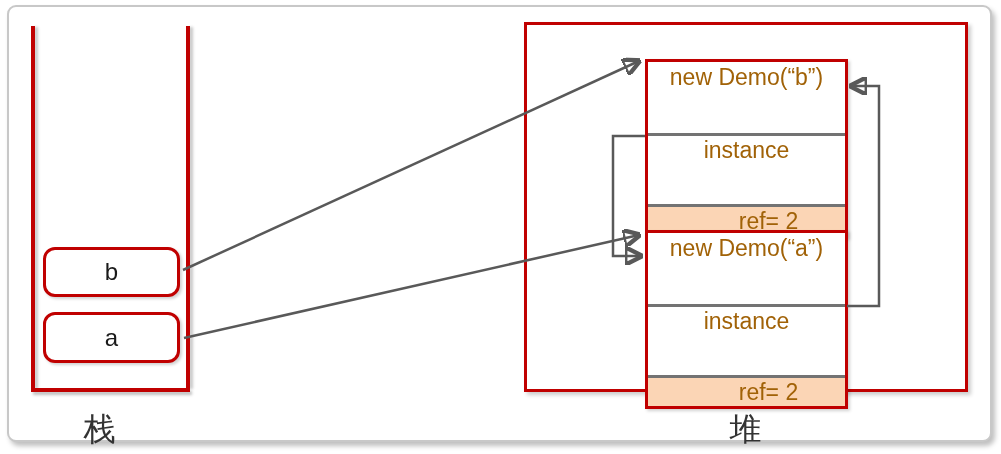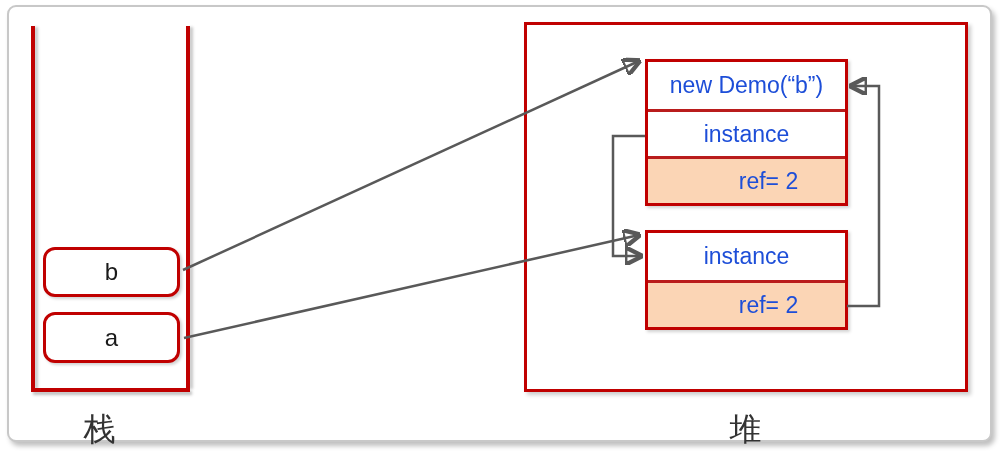--- a/index.html
+++ b/index.html
@@ -72,27 +72,27 @@
     left: 645px;
     width: 203px;
     border: 3px solid #c00000;
     background: #fff;
     box-shadow: 2px 2px 3px rgba(0,0,0,0.18);
   }
   .obj-block.block-b { top: 59px; }
   .obj-block.block-a { top: 230px; }
 
   .obj-cell {
-    height: 47px;
+    height: 31px;
     display: flex; align-items: center; justify-content: center;
-    font-size: 23px; color: #1d4ed8;
+    font-size: 23px; color: #a16207;
     background: #fff;
     white-space: pre;
   }
-  .obj-cell + .obj-cell { border-top: 3px solid #b91c1c; }
+  .obj-cell + .obj-cell { border-top: 3px solid #737373; margin-top: 40px; }
   .obj-cell.ref-cell { background: #fbd5b5; padding-left: 44px; }
 
   
   .area-label {
     position: absolute;
     text-align: center;
     font-size: 32px;
     color: #333;
     letter-spacing: 1px;
   }
@@ -132,20 +132,21 @@
 
   <div class="heap-container"></div>
 
   <div class="obj-block block-b">
     <div class="obj-cell">new Demo(“b”)</div>
     <div class="obj-cell">instance</div>
     <div class="obj-cell ref-cell">ref= 2</div>
   </div>
 
   <div class="obj-block block-a">
+    <div class="obj-cell">new Demo(“a”)</div>
     <div class="obj-cell">instance</div>
     <div class="obj-cell ref-cell">ref= 2</div>
   </div>
 
   <div class="area-label stack-label">栈</div>
   <div class="area-label heap-label">堆</div>
 
   <svg class="arrows-layer" viewBox="0 0 1001 454">
     <defs>
       <marker id="arrowhead" viewBox="0 0 10 10" refX="9" refY="5" markerWidth="7" markerHeight="7" orient="auto-start-reverse">

